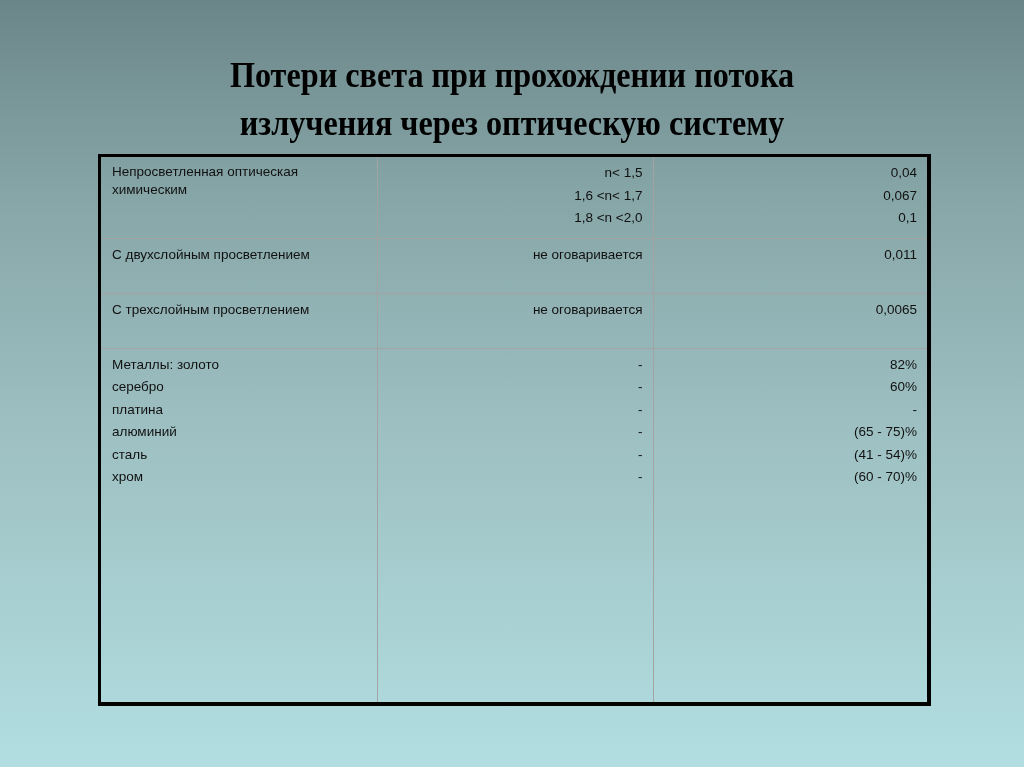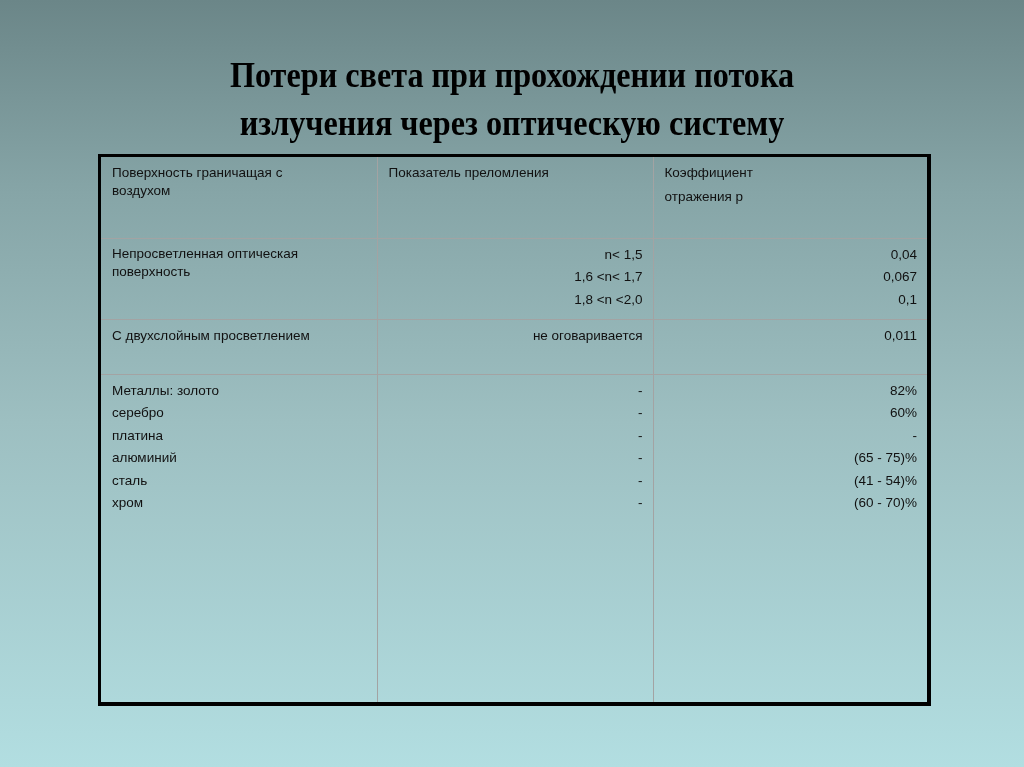--- a/index.html
+++ b/index.html
@@ -79,38 +79,25 @@
 </div>
 
 <div class="table-wrap">
   <table>
     <colgroup>
       <col class="col1">
       <col class="col2">
       <col>
     </colgroup>
     <tbody>
-        <tr style="height:81px">
-      <td class="hdr-col1">
-        <span class="hdr-line">Поверхность граничащая с</span>
-        <span class="hdr-line">воздухом</span>
-      </td>
-      <td class="hdr-col2">
-        <span class="hdr-line">Показатель преломления</span>
-      </td>
-      <td class="hdr-col3">
-        <span class="line">Коэффициент</span>
-        <span class="line">отражения р</span>
-      </td>
-    </tr>
 
     <tr style="height:81px">
       <td class="first-col-text">
         <span class="line">Непросветленная оптическая</span>
-        <span class="line">поверхность</span>
+        <span class="line">химическим</span>
       </td>
       <td class="center">
         <span class="line">n&lt; 1,5</span>
         <span class="line">1,6 &lt;n&lt; 1,7</span>
         <span class="line">1,8 &lt;n &lt;2,0</span>
       </td>
       <td class="center">
         <span class="line">0,04</span>
         <span class="line">0,067</span>
         <span class="line">0,1</span>
@@ -123,20 +110,31 @@
         <span class="line">С двухслойным просветлением</span>
       </td>
       <td class="center">
         <span class="line">не оговаривается</span>
       </td>
       <td class="center">
         <span class="line">0,011</span>
       </td>
     </tr>
 
+    <tr style="height:55px">
+      <td>
+        <span class="line">С трехслойным просветлением</span>
+      </td>
+      <td class="center">
+        <span class="line">не оговаривается</span>
+      </td>
+      <td class="center">
+        <span class="line">0,0065</span>
+      </td>
+    </tr>
 
     <tr class="metals">
       <td>
         <span class="line">Металлы: золото</span>
         <span class="line">серебро</span>
         <span class="line">платина</span>
         <span class="line">алюминий</span>
         <span class="line">сталь</span>
         <span class="line">хром</span>
       </td>

